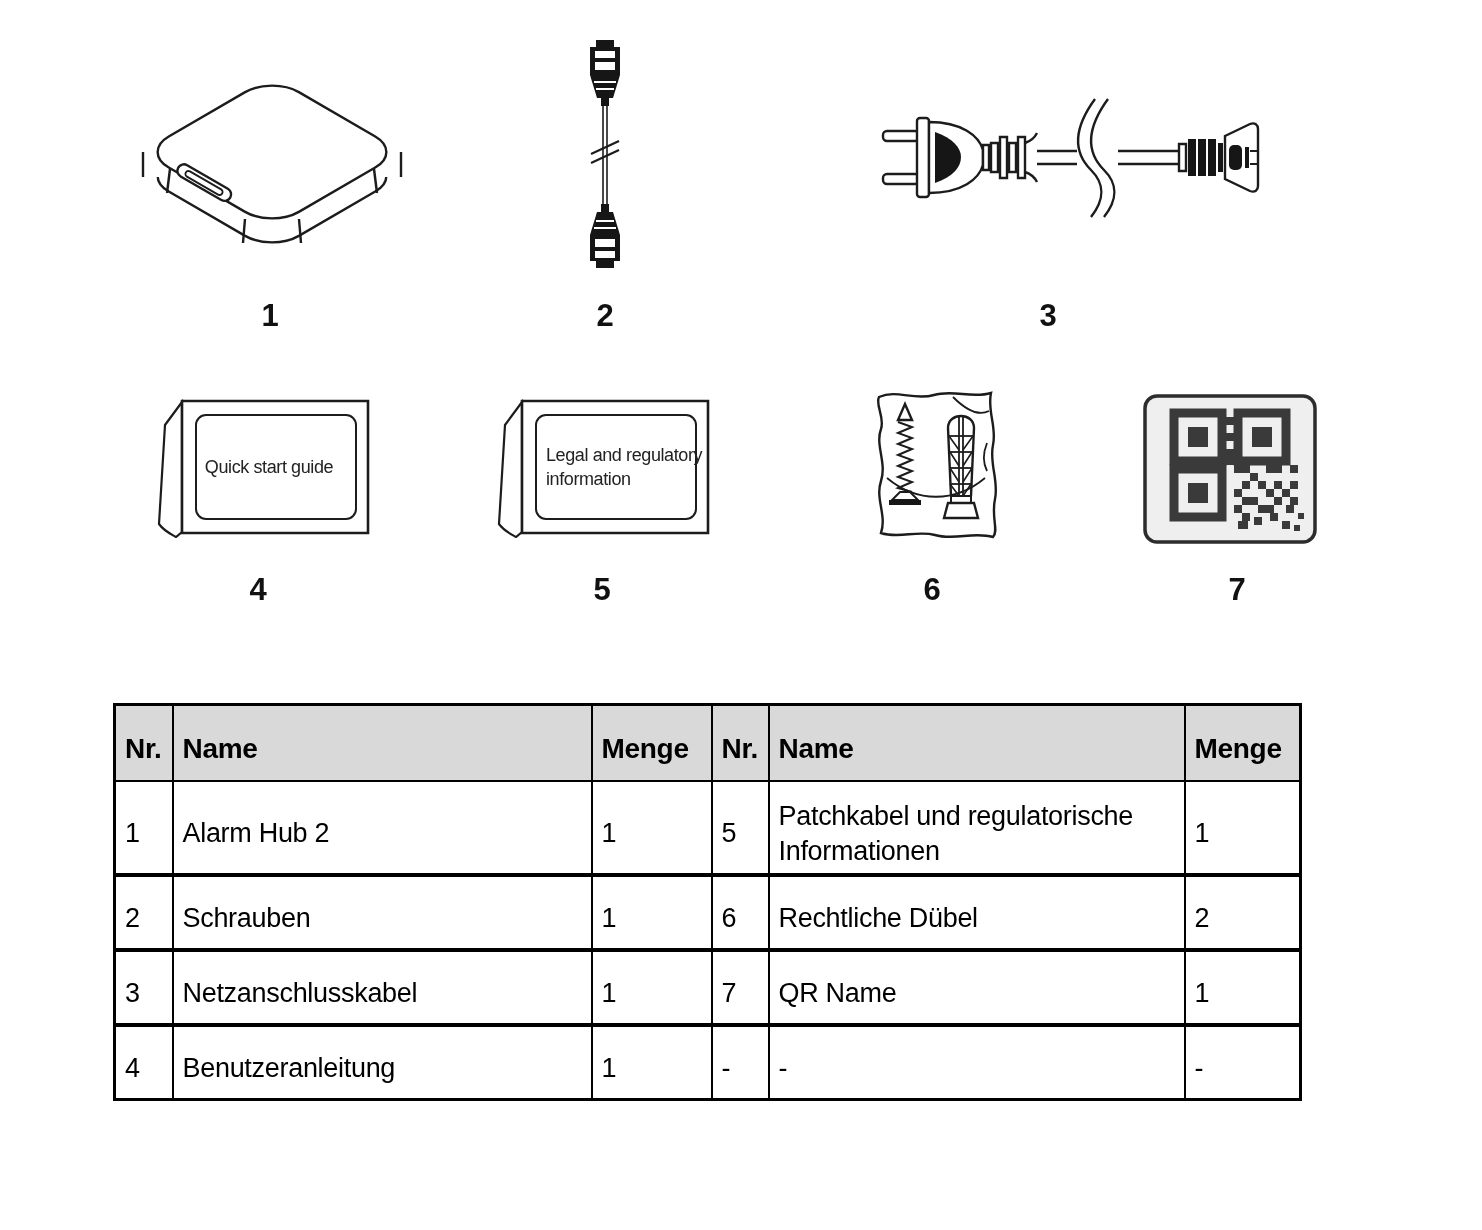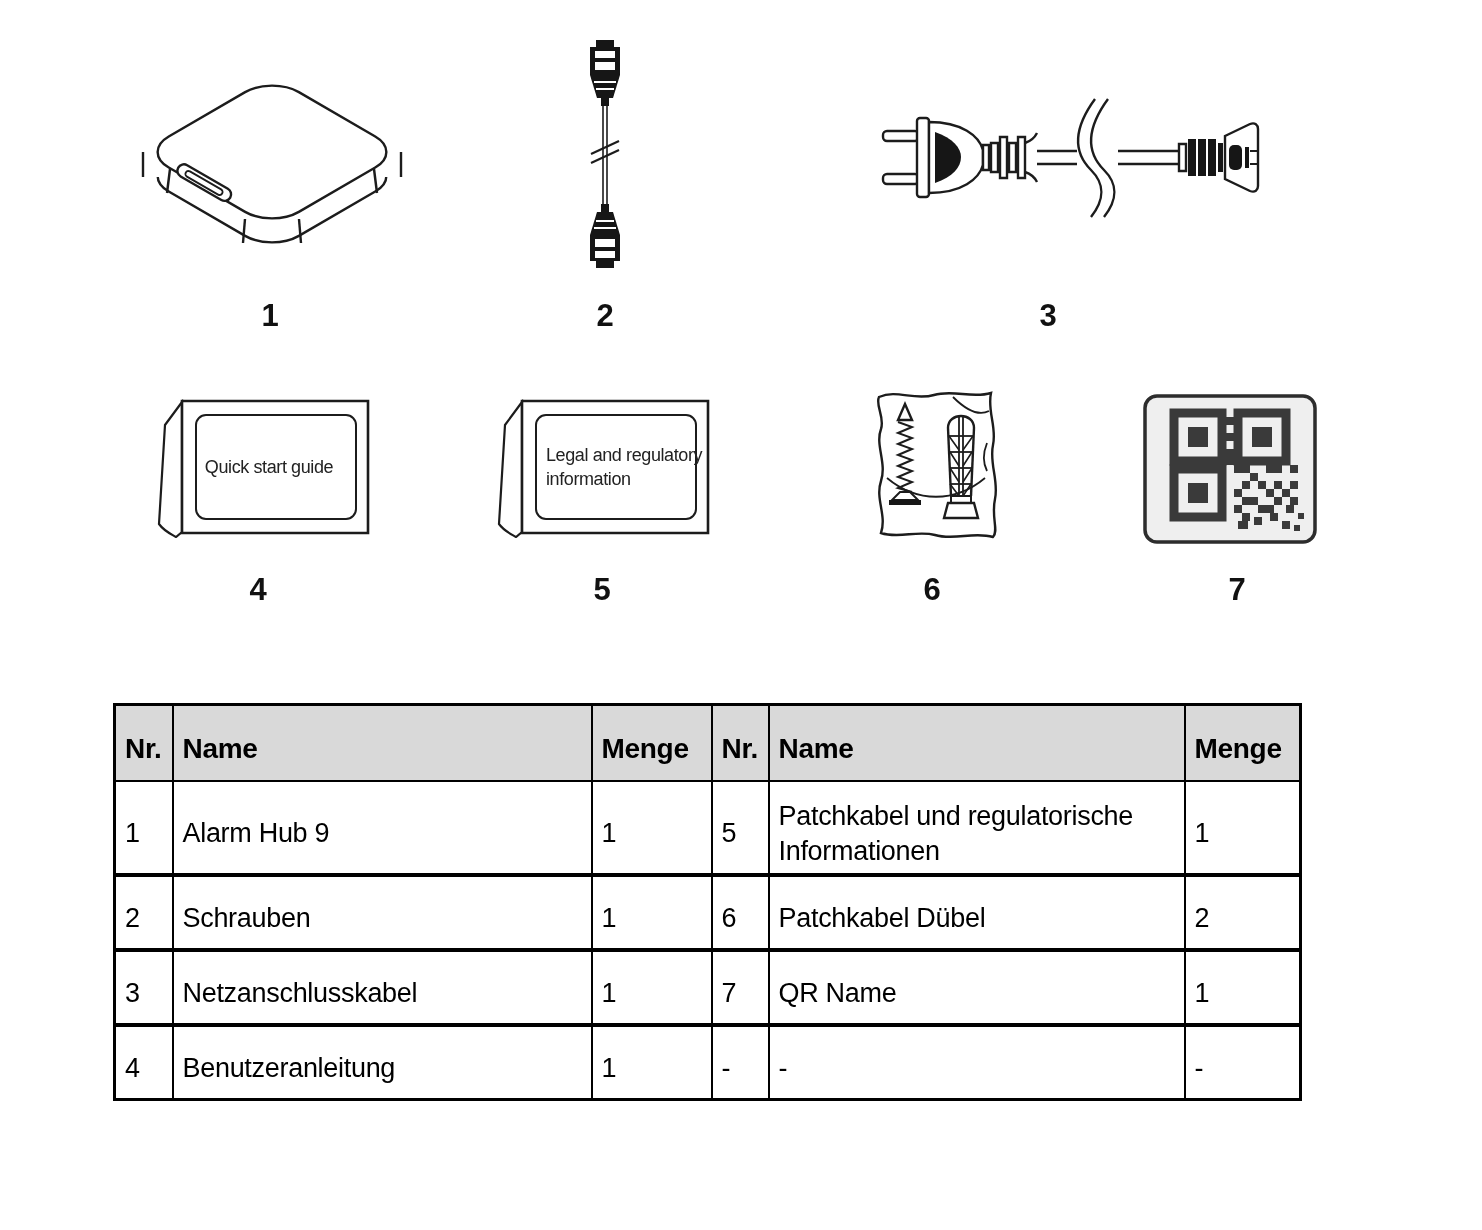--- a/index.html
+++ b/index.html
@@ -292,32 +292,32 @@
         <th>Name</th>
         <th>Menge</th>
         <th>Nr.</th>
         <th>Name</th>
         <th>Menge</th>
       </tr>
     </thead>
     <tbody>
       <tr>
         <td>1</td>
-        <td>Alarm Hub 9</td>
+        <td>Alarm Hub 2</td>
         <td>1</td>
         <td>5</td>
         <td>Patchkabel und regulatorische Informationen</td>
         <td>1</td>
       </tr>
       <tr>
         <td>2</td>
         <td>Schrauben</td>
         <td>1</td>
         <td>6</td>
-        <td>Patchkabel Dübel</td>
+        <td>Rechtliche Dübel</td>
         <td>2</td>
       </tr>
       <tr>
         <td>3</td>
         <td>Netzanschlusskabel</td>
         <td>1</td>
         <td>7</td>
         <td>QR Name</td>
         <td>1</td>
       </tr>

